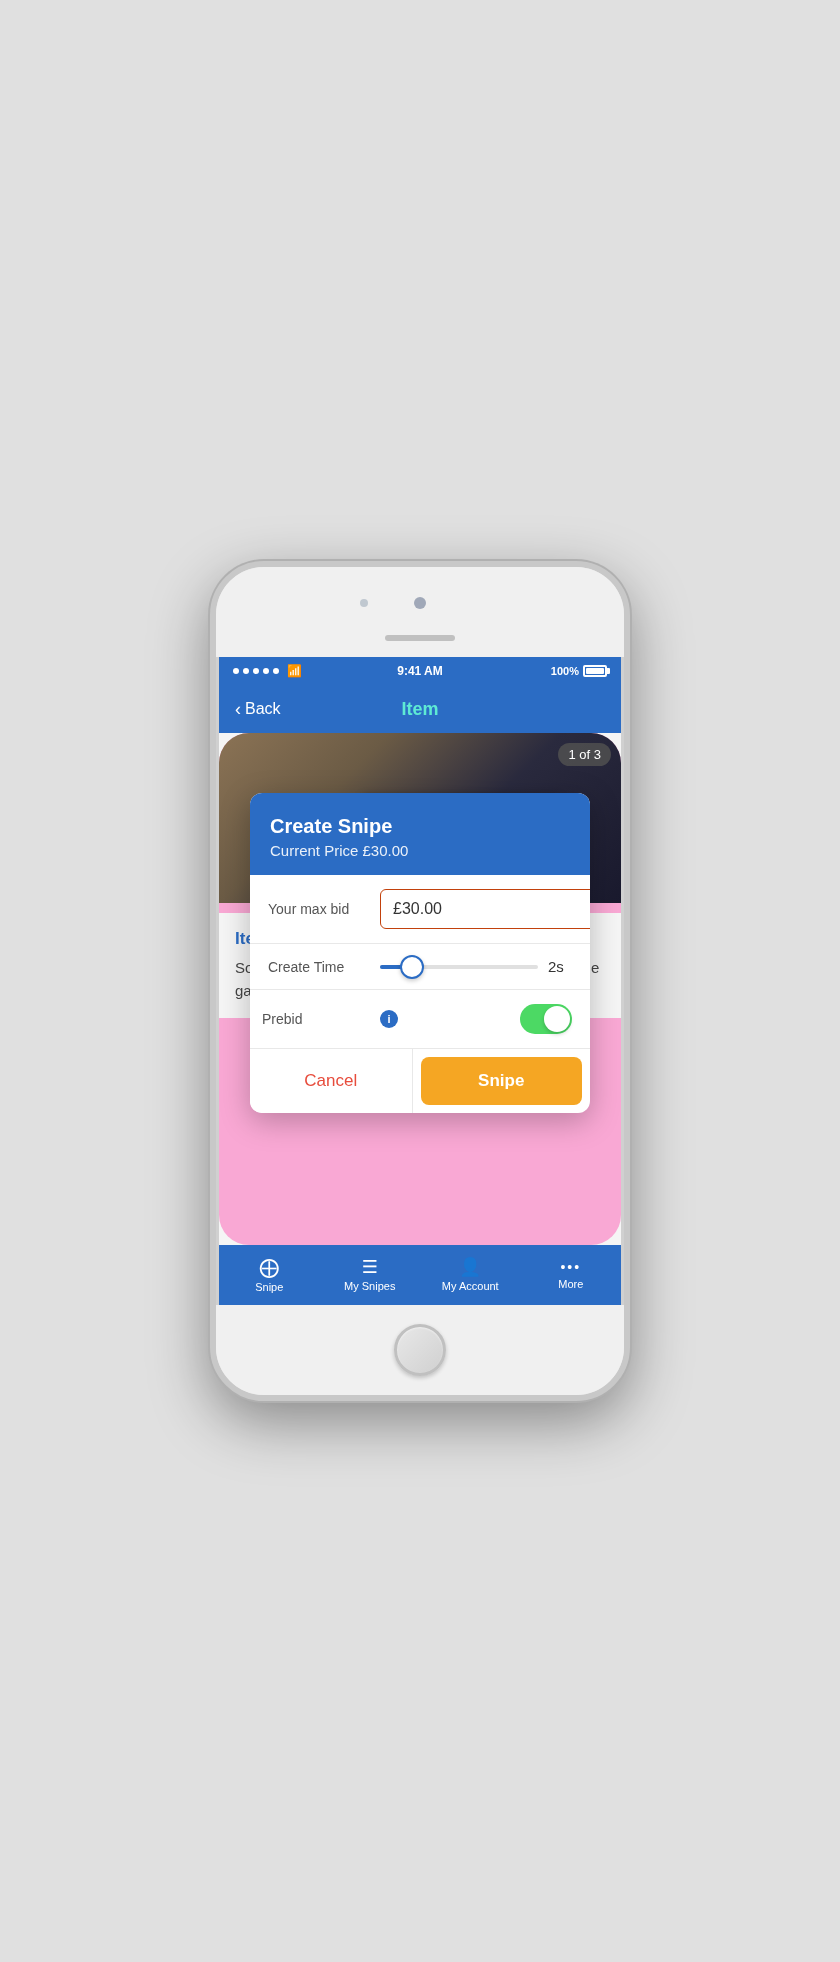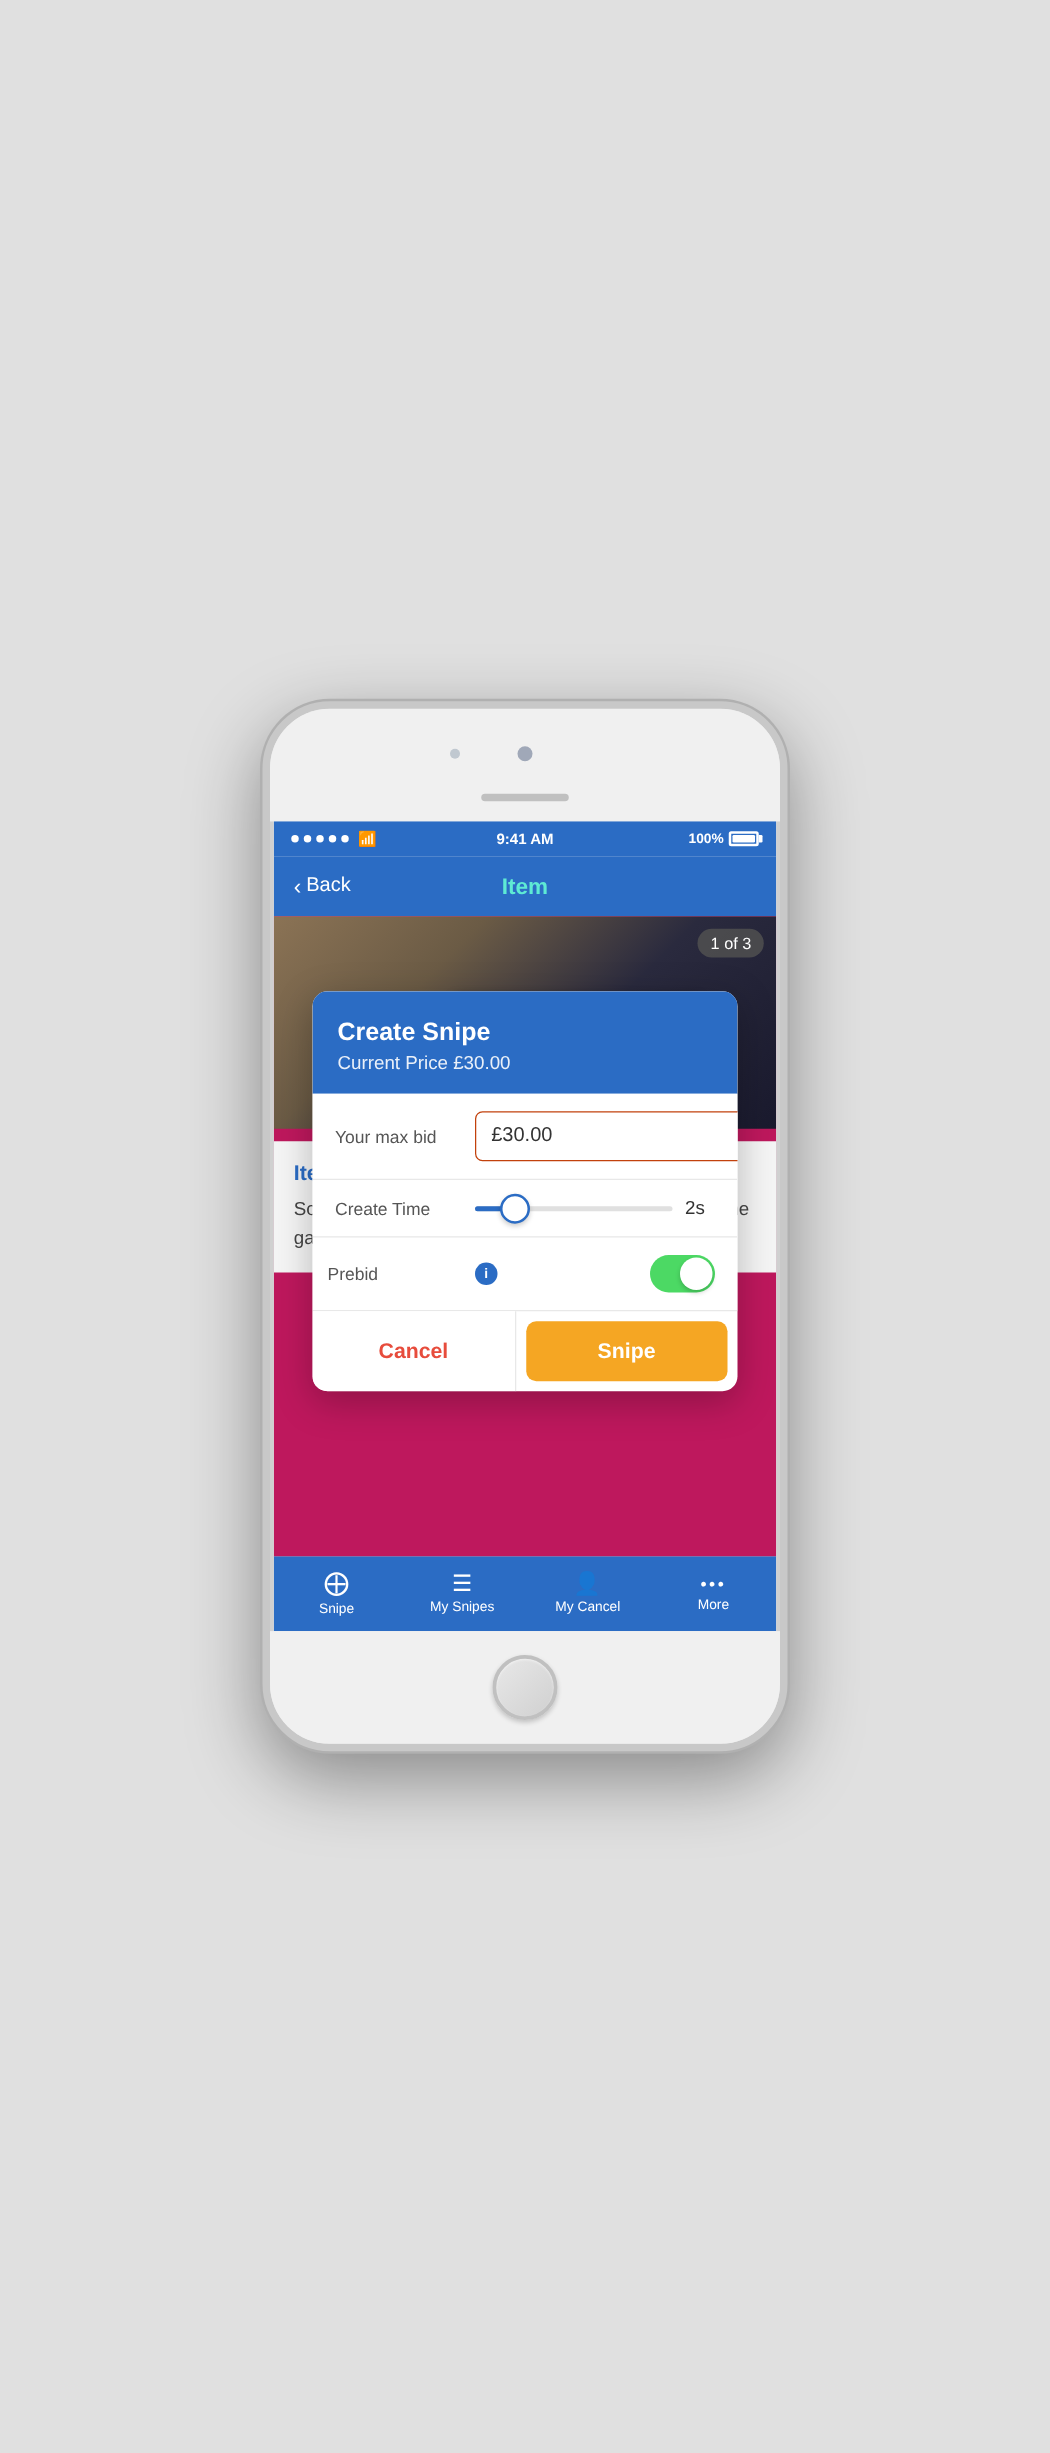--- a/index.html
+++ b/index.html
@@ -205,22 +205,23 @@
       font-weight: 600;
       position: absolute;
       left: 50%;
       transform: translateX(-50%);
     }
 
     
     .screen-content {
       flex: 1;
       overflow-y: auto;
-      background: #be185d;
-      position: relative;
+      background: #f9a8d4;
+      position: relative;
+      border-radius: 30px;
     }
 
     
     .item-image {
       width: 100%;
       height: 170px;
       background: linear-gradient(135deg, #8B7355 0%, #6B5B45 30%, #2a2a3e 60%, #1a1a2e 100%);
       position: relative;
       overflow: hidden;
       flex-shrink: 0;
@@ -433,21 +434,21 @@
       display: flex;
       border-top: 1px solid #e8e8e8;
     }
 
     .btn-cancel {
       flex: 1;
       padding: 18px;
       background: white;
       color: #e74c3c;
       font-size: 17px;
-      font-weight: 700;
+      font-weight: 400;
       border: none;
       cursor: pointer;
       text-align: center;
       border-right: 1px solid #e8e8e8;
     }
 
     .btn-snipe {
       flex: 1;
       padding: 14px 18px;
       background: #f5a623;
@@ -619,21 +620,21 @@
       <div class="tab-item">
         <span class="tab-icon">⨁</span>
         <span class="tab-label">Snipe</span>
       </div>
       <div class="tab-item">
         <span class="tab-icon" style="font-size:18px;">☰</span>
         <span class="tab-label">My Snipes</span>
       </div>
       <div class="tab-item">
         <span class="tab-icon" style="font-size:18px;">👤</span>
-        <span class="tab-label">My Cancel</span>
+        <span class="tab-label">My Account</span>
       </div>
       <div class="tab-item">
         <span class="tab-icon" style="font-size:14px; letter-spacing:2px;">•••</span>
         <span class="tab-label">More</span>
       </div>
     </div>
 
   </div>
 
   <div class="phone-bottom">

